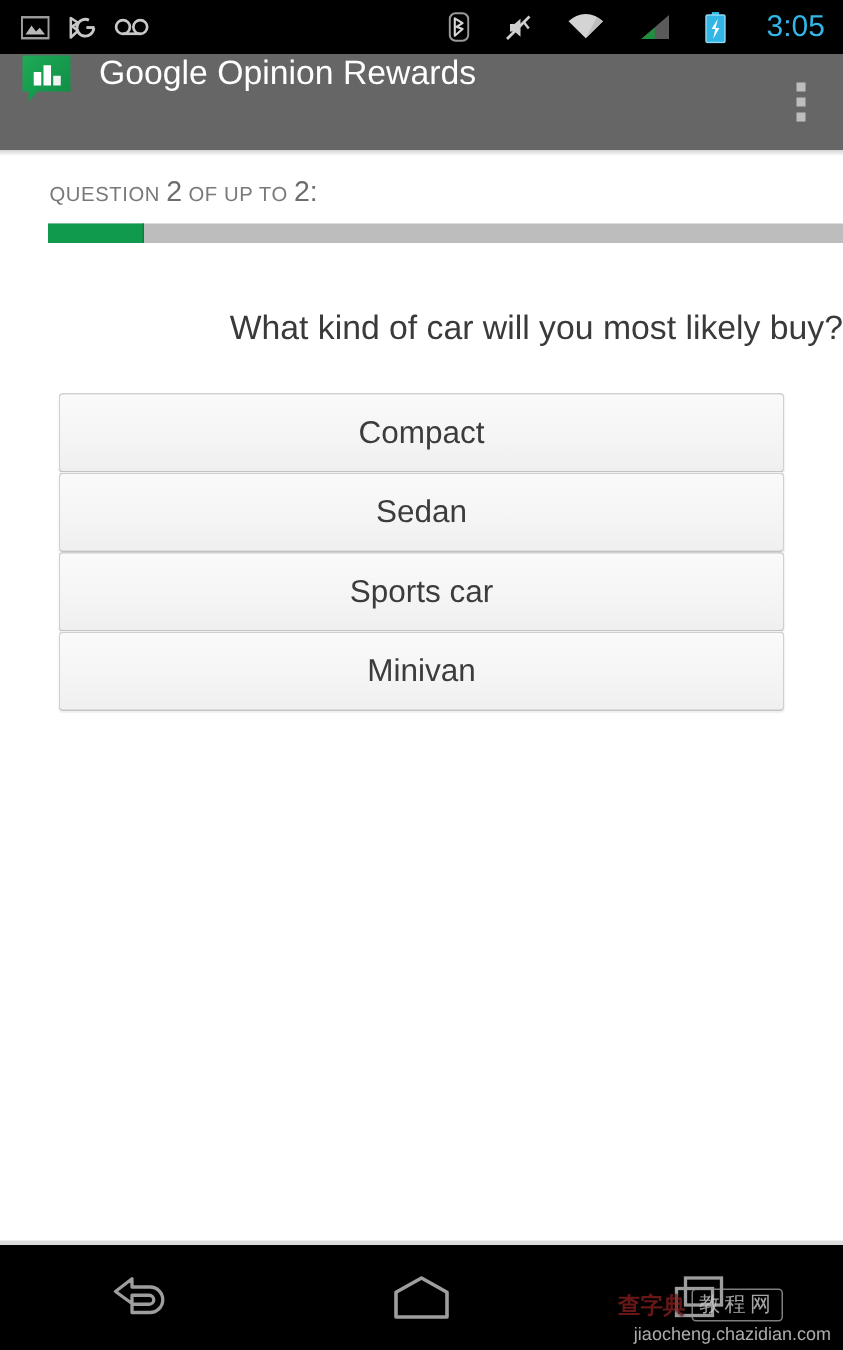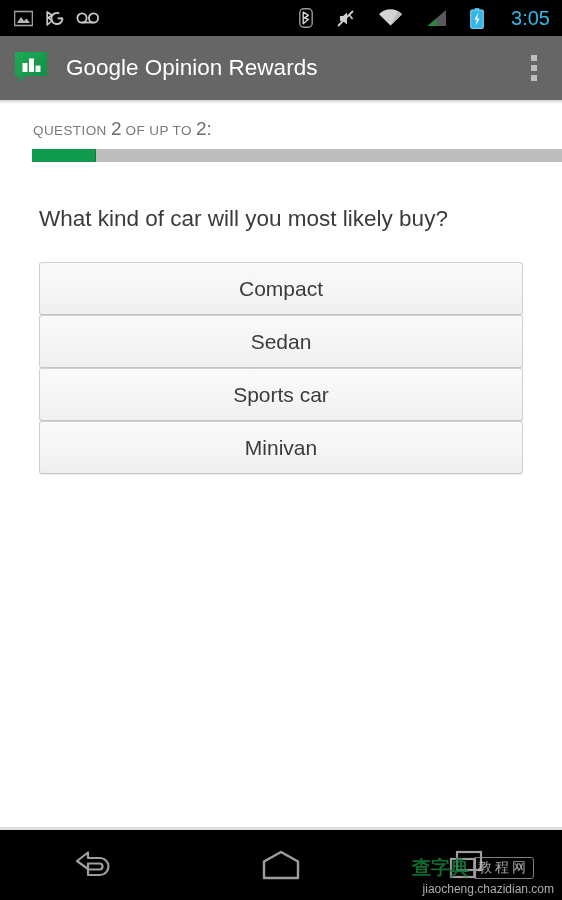--- a/index.html
+++ b/index.html
@@ -54,21 +54,21 @@
   }
 
   
   .action-bar {
     position: absolute;
     top: 36px; left: 0;
     width: 562px;
     height: 64px;
     background: #666666;
     display: flex;
-    align-items: center;
+    align-items: flex-start;
     box-sizing: border-box;
     padding-left: 14px;
     padding-right: 8px;
   }
   .app-icon {
     width: 34px;
     height: 34px;
     flex: 0 0 34px;
     position: relative;
   }
@@ -139,25 +139,26 @@
     border-right: 1px solid #0d7f41;
   }
 
   
   .content {
     position: absolute;
     top: 168px; left: 0;
     width: 562px;
   }
   .question-text {
-    margin: 38px 12px 0 39px;
+    margin: 38px 0 0 39px;
     color: #3a3a3a;
     font-size: 22.5px;
     font-family: "Liberation Sans", sans-serif;
     white-space: nowrap;
+    text-align: right;
   }
   .options {
     margin-top: 30px;
     padding: 0 39px;
   }
   .option-btn {
     display: block;
     width: 100%;
     box-sizing: border-box;
     height: 53px;
@@ -211,22 +212,22 @@
     pointer-events: none;
     opacity: 0.82;
   }
   .wm-row {
     display: flex;
     align-items: center;
     justify-content: flex-start;
     gap: 4px;
   }
   .wm-cn {
-    color: #15803d;
-    font-size: 19px;
+    color: #7f1d1d;
+    font-size: 15px;
     font-family: "DejaVu Sans", sans-serif;
     font-weight: bold;
     letter-spacing: 0px;
     text-shadow: 0 0 2px rgba(0,0,0,0.8);
   }
   .wm-box {
     color: #c9c9c9;
     font-size: 14px;
     font-family: Liberation Mono, monospace;
     border: 1px solid #9a9a9a;

